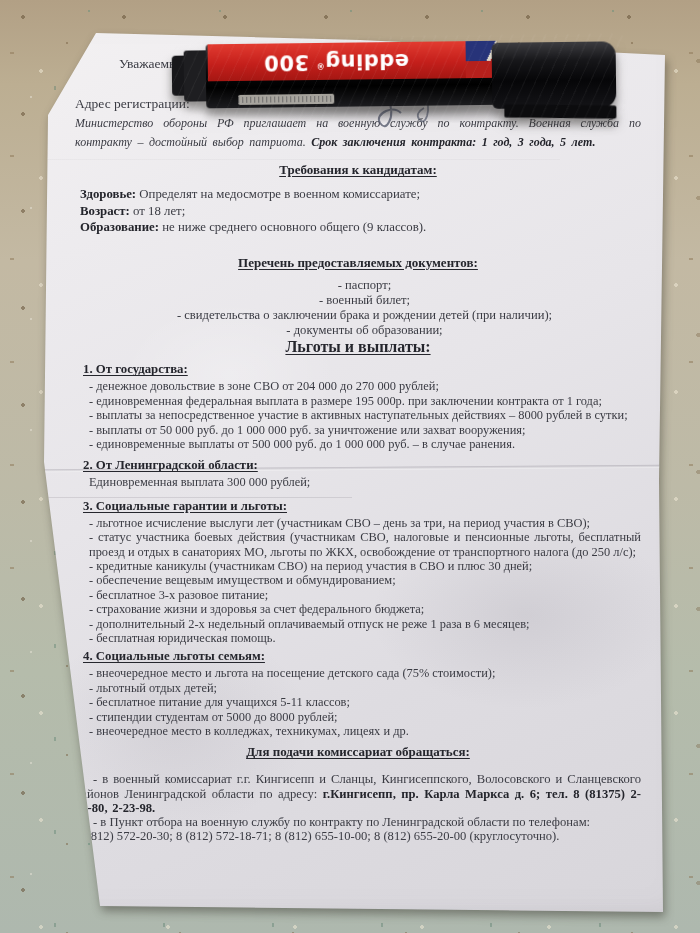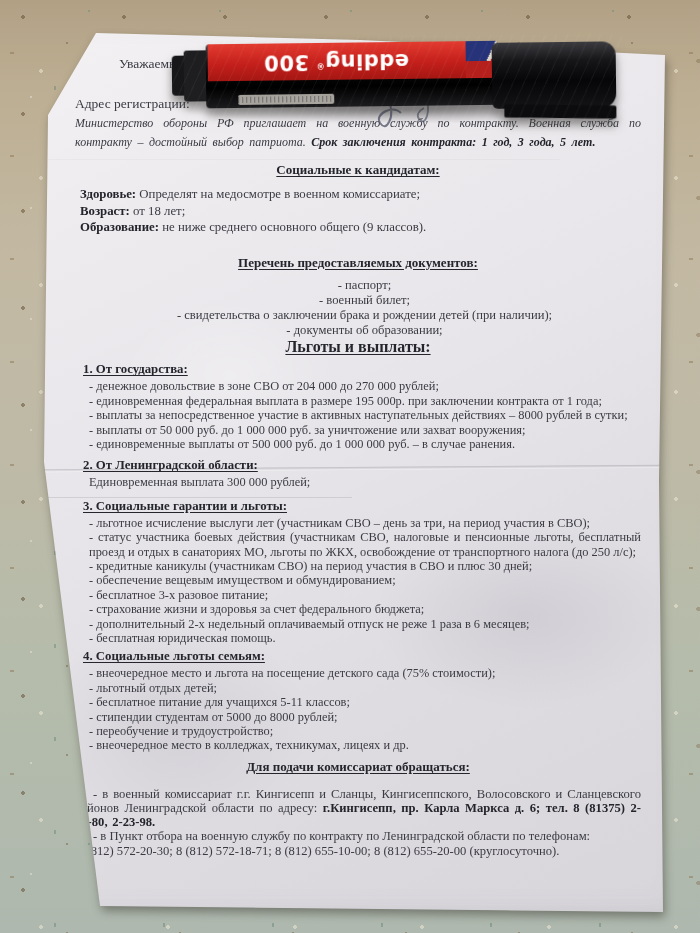--- a/index.html
+++ b/index.html
@@ -100,21 +100,21 @@
       <div class="crease s1"></div>
       <div class="crease s2"></div>
       <div class="crease s3"></div>
 
       <div class="content">
         <div class="salutation line">Уважаемый</div>
         <div class="address line">Адрес регистрации:</div>
 
         <div class="intro"><span>Министерство обороны РФ приглашает на военную службу по контракту. Военная служба по контракту – достойный выбор патриота. </span><b>Срок заключения контракта: 1 год, 3 года, 5 лет.</b></div>
 
-        <div class="hdr h-req">Социальные к кандидатам:</div>
+        <div class="hdr h-req">Требования к кандидатам:</div>
         <div class="req">
           <div class="line"><b>Здоровье:</b><span> Определят на медосмотре в военном комиссариате;</span></div>
           <div class="line"><b>Возраст:</b><span> от 18 лет;</span></div>
           <div class="line"><b>Образование:</b><span> не ниже среднего основного общего (9 классов).</span></div>
         </div>
 
         <div class="hdr h-docs">Перечень предоставляемых документов:</div>
         <div class="docs">
             <div class="line">- паспорт;</div>
             <div class="line">- военный билет;</div>
@@ -149,21 +149,20 @@
             <div class="line">- дополнительный 2-х недельный оплачиваемый отпуск не реже 1 раза в 6 месяцев;</div>
             <div class="line">- бесплатная юридическая помощь.</div>
           </div>
 
         <div class="sec-title t4">4. Социальные льготы семьям:</div>
         <div class="benefit-list">
             <div class="line">- внеочередное место и льгота на посещение детского сада (75% стоимости);</div>
             <div class="line">- льготный отдых детей;</div>
             <div class="line">- бесплатное питание для учащихся 5-11 классов;</div>
             <div class="line">- стипендии студентам от 5000 до 8000 рублей;</div>
-            <div class="line">- переобучение и трудоустройство;</div>
             <div class="line">- внеочередное место в колледжах, техникумах, лицеях и др.</div>
           </div>
 
         <div class="hdr h-submit">Для подачи комиссариат обращаться:</div>
         <div class="submit">
           <div class="sub-par"><span>- в военный комиссариат г.г. Кингисепп и Сланцы, Кингисеппского, Волосовского и Сланцевского районов Ленинградской области по адресу: </span><b>г.Кингисепп, пр. Карла Маркса д. 6; тел. 8 (81375) 2-06-80, 2-23-98.</b></div>
           <div class="sub-line">- в Пункт отбора на военную службу по контракту по Ленинградской области по телефонам:</div>
           <div class="sub-phones">8 (812) 572-20-30; 8 (812) 572-18-71; 8 (812) 655-10-00; 8 (812) 655-20-00 (круглосуточно).</div>
         </div>
       </div>

